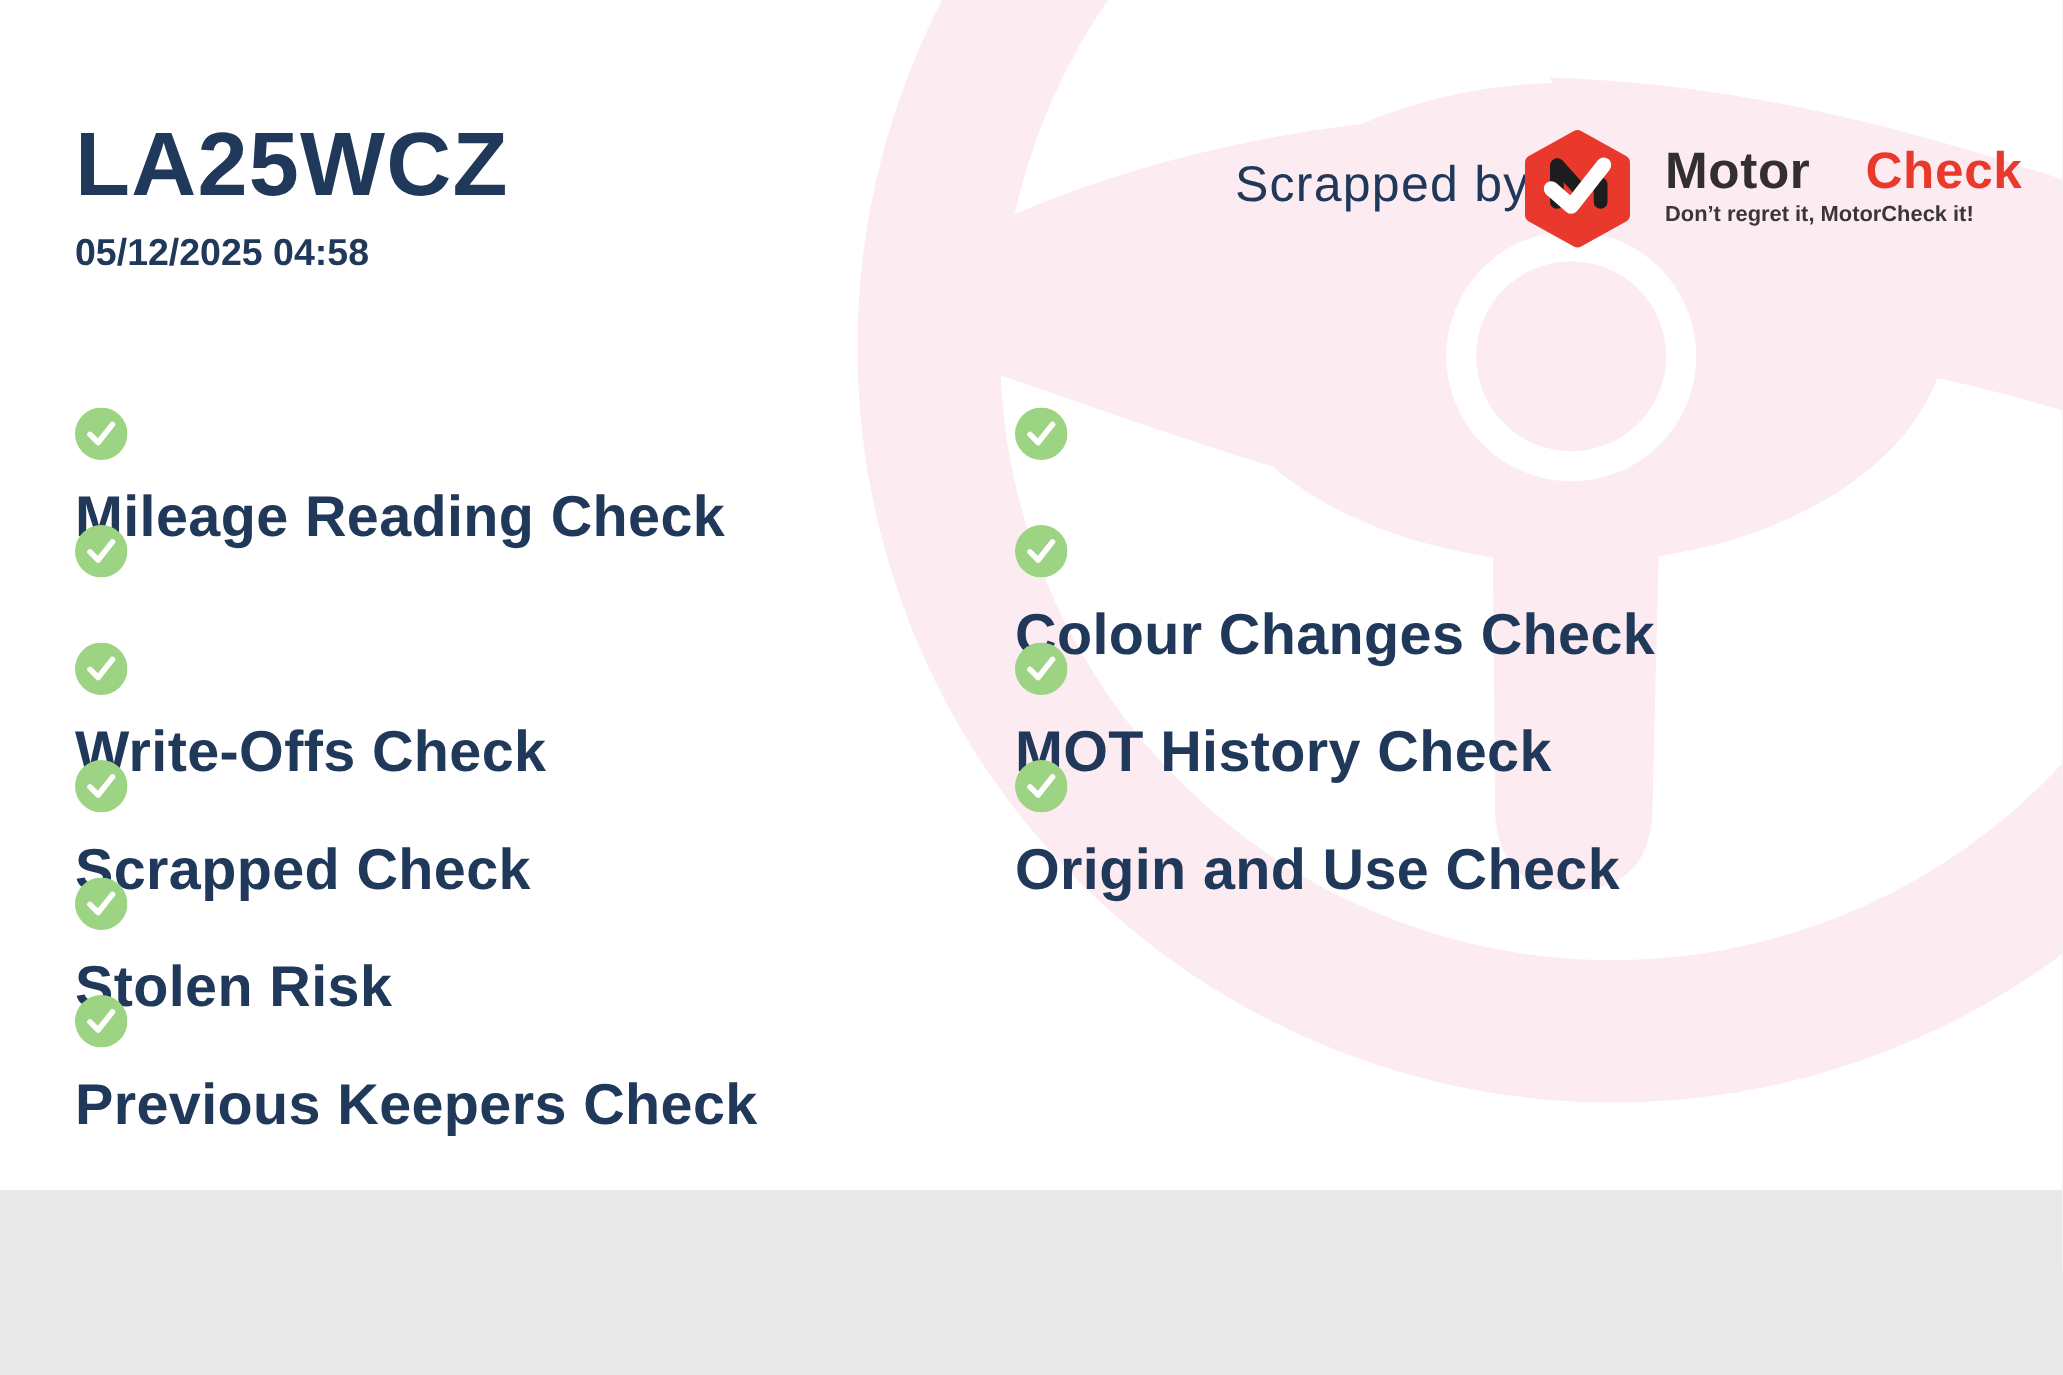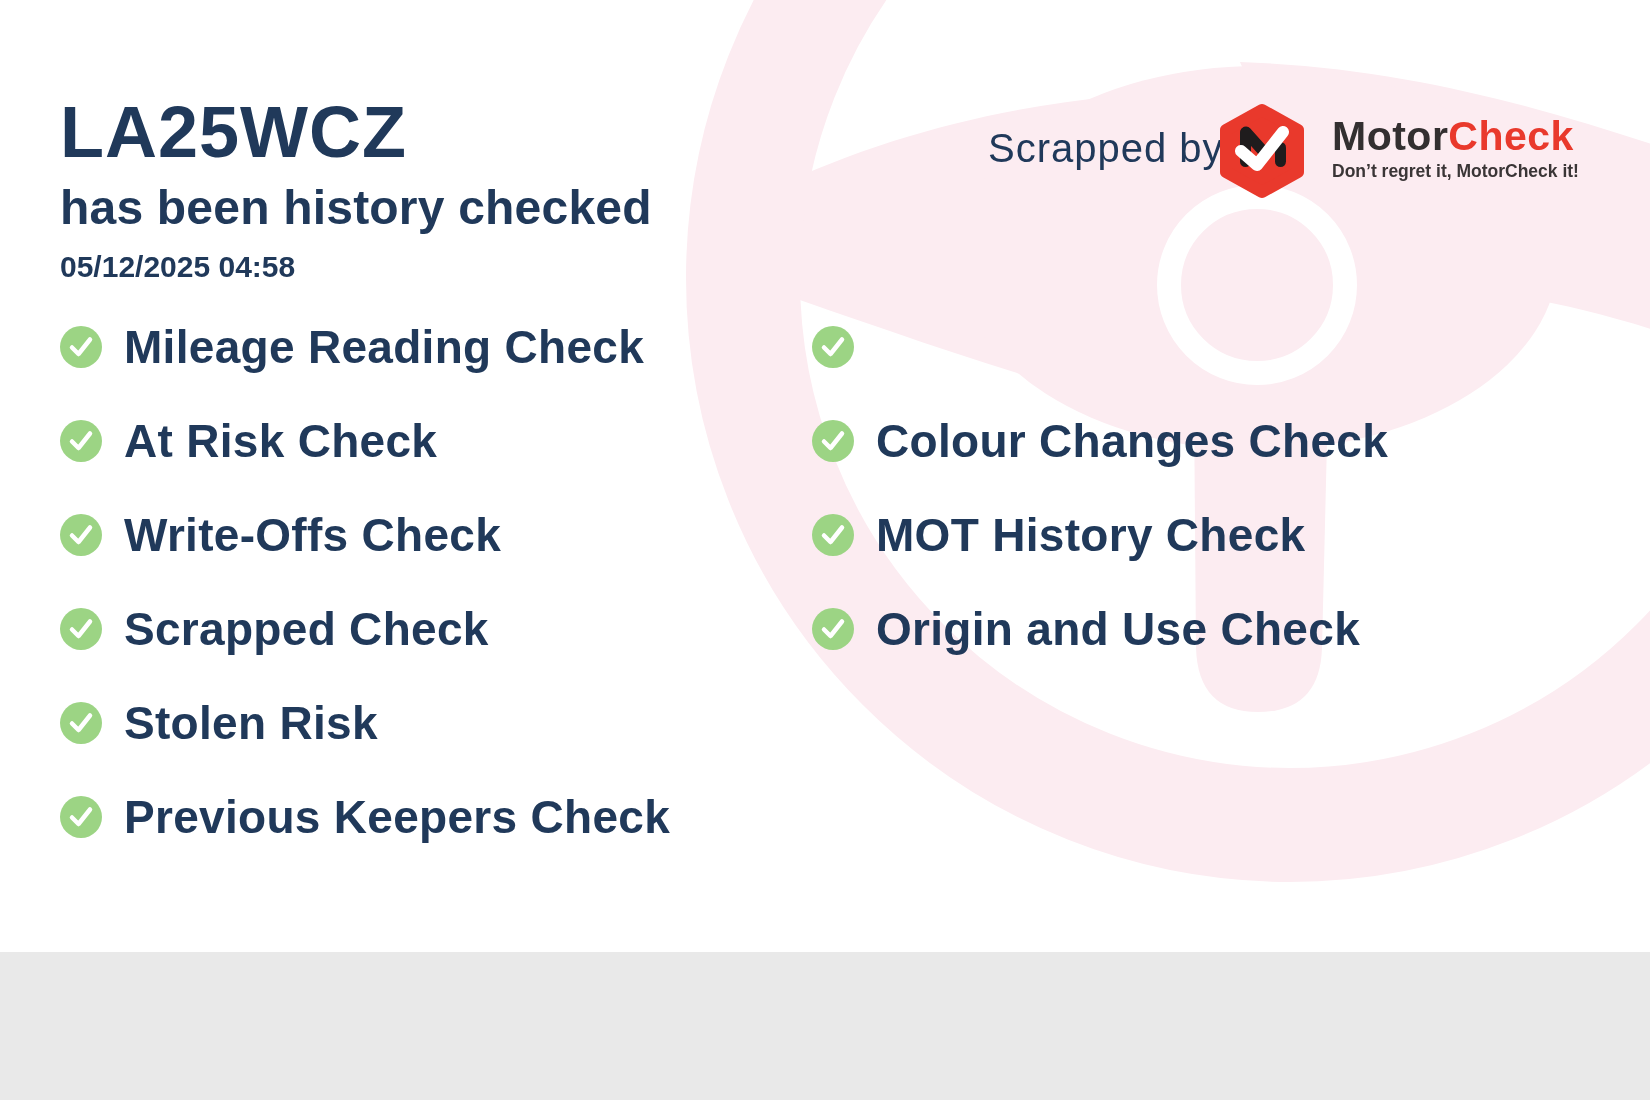--- a/index.html
+++ b/index.html
@@ -32,27 +32,27 @@
   .subtitle{font-size:48px;font-weight:bold;line-height:1;margin-top:16px;letter-spacing:.2px;}
   .timestamp{font-size:30px;font-weight:bold;line-height:1;margin-top:20px;}
   .powered-by{
     position:absolute;left:988px;top:126px;
     font-size:40px;color:var(--navy);letter-spacing:1px;
   }
   .logo-hex{position:absolute;left:1219px;top:103px;width:86px;height:96px;}
   .logo-text{position:absolute;left:1332px;top:116px;line-height:1;}
   .brand-line{font-size:41px;font-weight:bold;letter-spacing:.5px;white-space:nowrap;}
   .brand-motor{color:var(--brand-dark);}
-  .brand-check{color:var(--red);}
+  .brand-check{color:var(--red);margin-left:44px;}
   .brand-tagline{font-size:17.5px;font-weight:bold;color:var(--tagline-dark);margin-top:6px;white-space:nowrap;}
   
   .check-list{position:absolute;list-style:none;}
   .check-list.left{left:60px;top:326px;}
   .check-list.right{left:812px;top:326px;}
-  .check-item{display:flex;align-items:center;gap:22px;height:42px;margin-bottom:52px;}
+  .check-item{display:flex;gap:22px;height:42px;margin-bottom:52px;flex-direction:column;}
   .check-icon{width:42px;height:42px;flex:0 0 42px;display:block;}
   .check-label{
     font-size:46px;font-weight:bold;color:var(--navy);
     letter-spacing:.3px;line-height:1;white-space:nowrap;
   }
   .mot-due{
     position:absolute;left:60px;top:889px;
     font-size:33px;font-weight:bold;color:var(--navy);letter-spacing:.3px;
   }
 </style>
@@ -67,21 +67,20 @@
     <path class="wm-pink" d="M 1194 400 L 1328 400 L 1322 648 Q 1320 712 1258 712 Q 1198 712 1196 648 Z"></path>
     <ellipse class="wm-pink" cx="1258" cy="258" rx="300" ry="192"></ellipse>
     <circle class="wm-ring" cx="1290" cy="278" r="547"></circle>
     <circle class="wm-donut" cx="1257" cy="285" r="88"></circle>
   </svg>
 
   <div class="content">
 
     <div class="header">
       <div class="reg-title">LA25WCZ</div>
-      <div class="subtitle">has been history checked</div>
       <div class="timestamp">05/12/2025 04:58</div>
     </div>
 
     <div class="powered-by">Scrapped by</div>
 
     <svg class="logo-hex" viewBox="0 0 86 96" aria-hidden="true">
       <polygon points="43,7 79,27 79,69 43,89 7,69 7,27" fill="var(--red)" stroke="var(--red)" stroke-width="12" stroke-linejoin="round"></polygon>
       <path d="M 27 29 L 44 48" stroke="#1f1c1d" stroke-width="11" stroke-linecap="round" fill="none"></path>
       <rect x="21" y="24" width="11" height="40" rx="5.5" fill="#1f1c1d"></rect>
       <rect x="56" y="39" width="11" height="25" rx="5.5" fill="#1f1c1d"></rect>
@@ -100,21 +99,20 @@
       <polyline points="12,21.5 18.5,28 30,13.5" fill="none" stroke="#ffffff" stroke-width="4.5" stroke-linecap="round" stroke-linejoin="round"></polyline>
     </svg>
     <span class="check-label">Mileage Reading Check</span>
   </li>
 
   <li class="check-item">
     <svg class="check-icon" viewBox="0 0 42 42" aria-hidden="true">
       <circle cx="21" cy="21" r="21" fill="var(--green)"></circle>
       <polyline points="12,21.5 18.5,28 30,13.5" fill="none" stroke="#ffffff" stroke-width="4.5" stroke-linecap="round" stroke-linejoin="round"></polyline>
     </svg>
-    <span class="check-label">At Risk Check</span>
   </li>
 
   <li class="check-item">
     <svg class="check-icon" viewBox="0 0 42 42" aria-hidden="true">
       <circle cx="21" cy="21" r="21" fill="var(--green)"></circle>
       <polyline points="12,21.5 18.5,28 30,13.5" fill="none" stroke="#ffffff" stroke-width="4.5" stroke-linecap="round" stroke-linejoin="round"></polyline>
     </svg>
     <span class="check-label">Write-Offs Check</span>
   </li>
 

